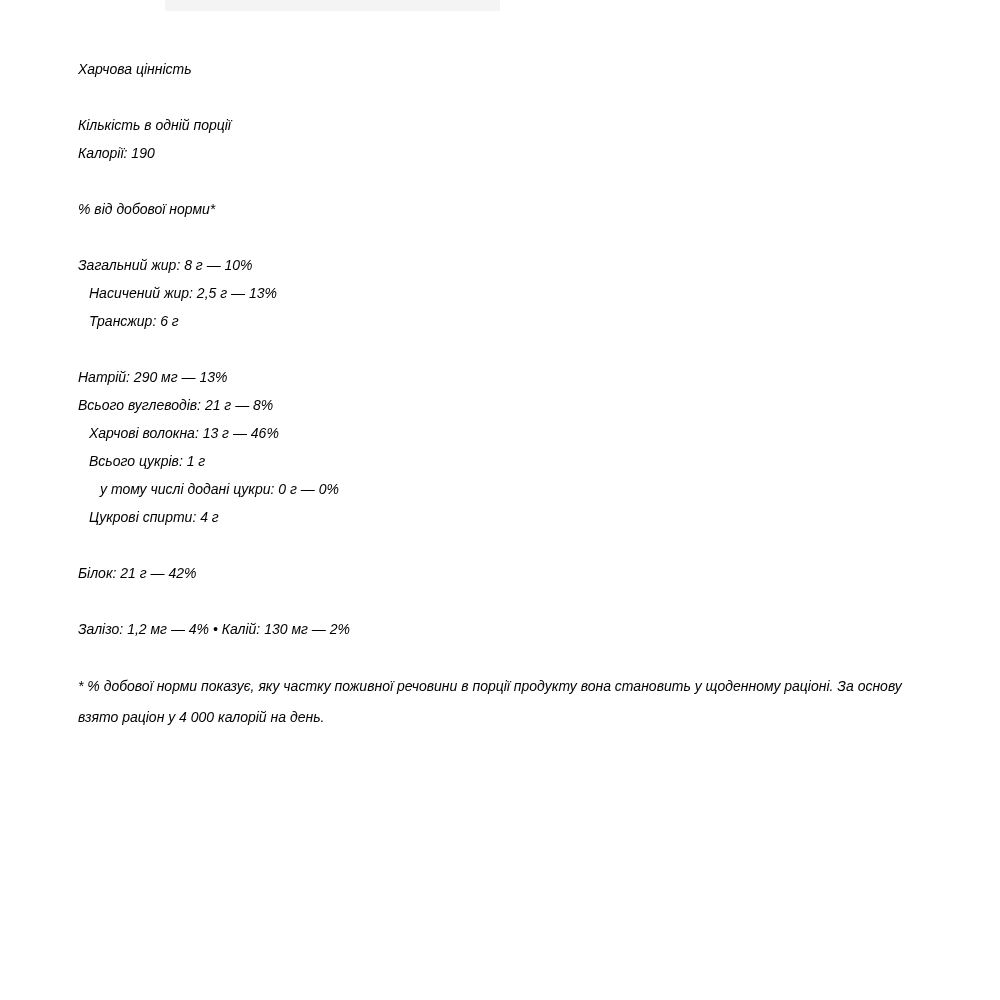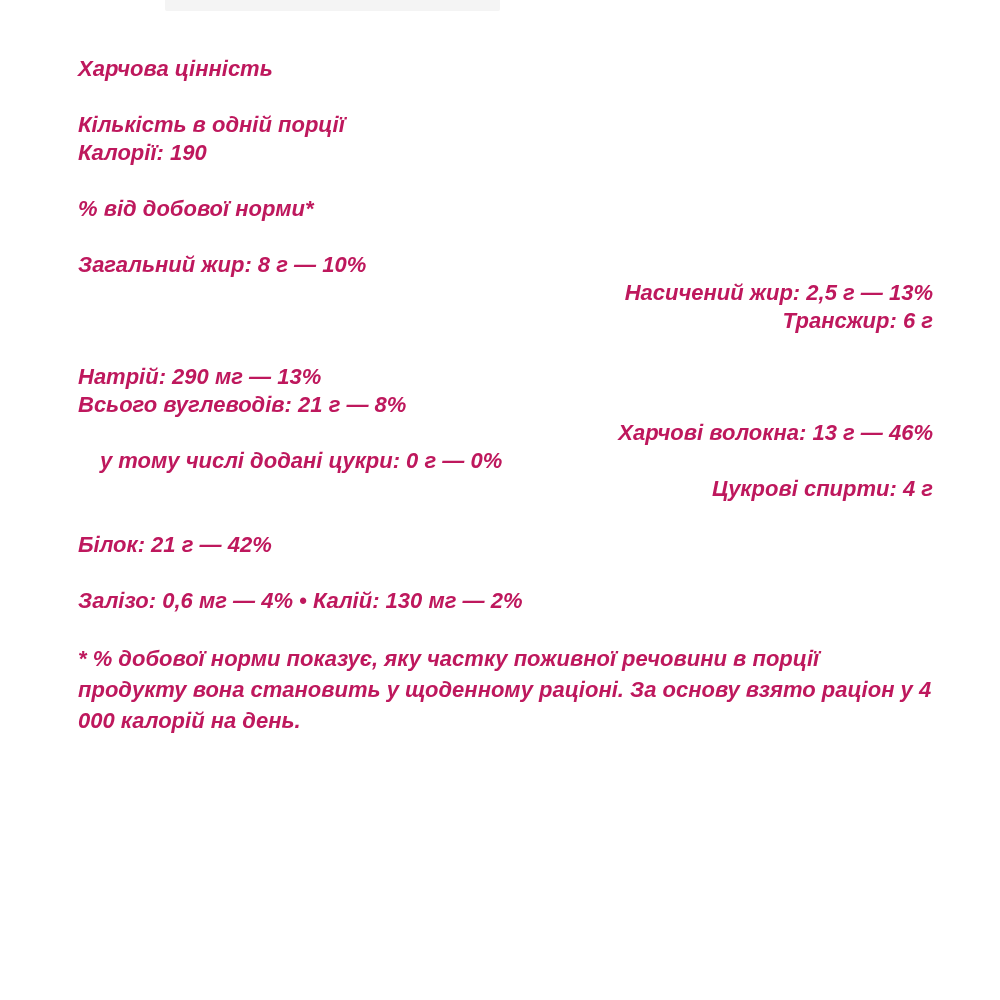--- a/index.html
+++ b/index.html
@@ -21,34 +21,34 @@
     width: 335px;
     height: 11px;
     background: #f4f4f4;
     border-radius: 0 0 2px 2px;
   }
   .doc {
     position: absolute;
     left: 78px;
     top: 55px;
     width: 855px;
-    color: #be185d;
-    font-weight: 700;
+    color: #000000;
+    font-weight: 400;
     font-style: italic;
-    font-size: 22px;
+    font-size: 14px;
     line-height: 28px;
   }
   .section {
     margin: 0 0 28px 0;
   }
   .line {
     white-space: nowrap;
     height: 28px;
   }
-  .line.indent-1 { padding-left: 11px; text-align: right; }
+  .line.indent-1 { padding-left: 11px; }
   .line.indent-2 { padding-left: 22px; }
   .section.wrap .line {
     white-space: normal;
     height: auto;
     line-height: 31px;
   }
 </style>
 </head>
 <body>
 
@@ -67,25 +67,26 @@
     </div>
     <div class="section">
       <div class="line indent-0">Загальний жир: 8 г — 10%</div>
       <div class="line indent-1">Насичений жир: 2,5 г — 13%</div>
       <div class="line indent-1">Трансжир: 6 г</div>
     </div>
     <div class="section">
       <div class="line indent-0">Натрій: 290 мг — 13%</div>
       <div class="line indent-0">Всього вуглеводів: 21 г — 8%</div>
       <div class="line indent-1">Харчові волокна: 13 г — 46%</div>
+      <div class="line indent-1">Всього цукрів: 1 г</div>
       <div class="line indent-2">у тому числі додані цукри: 0 г — 0%</div>
       <div class="line indent-1">Цукрові спирти: 4 г</div>
     </div>
     <div class="section">
       <div class="line indent-0">Білок: 21 г — 42%</div>
     </div>
     <div class="section">
-      <div class="line indent-0">Залізо: 0,6 мг — 4% • Калій: 130 мг — 2%</div>
+      <div class="line indent-0">Залізо: 1,2 мг — 4% • Калій: 130 мг — 2%</div>
     </div>
     <div class="section wrap">
       <div class="line indent-0">* % добової норми показує, яку частку поживної речовини в порції продукту вона становить у щоденному раціоні. За основу взято раціон у 4 000 калорій на день.</div>
     </div>
   </div>
 
 </body></html>

